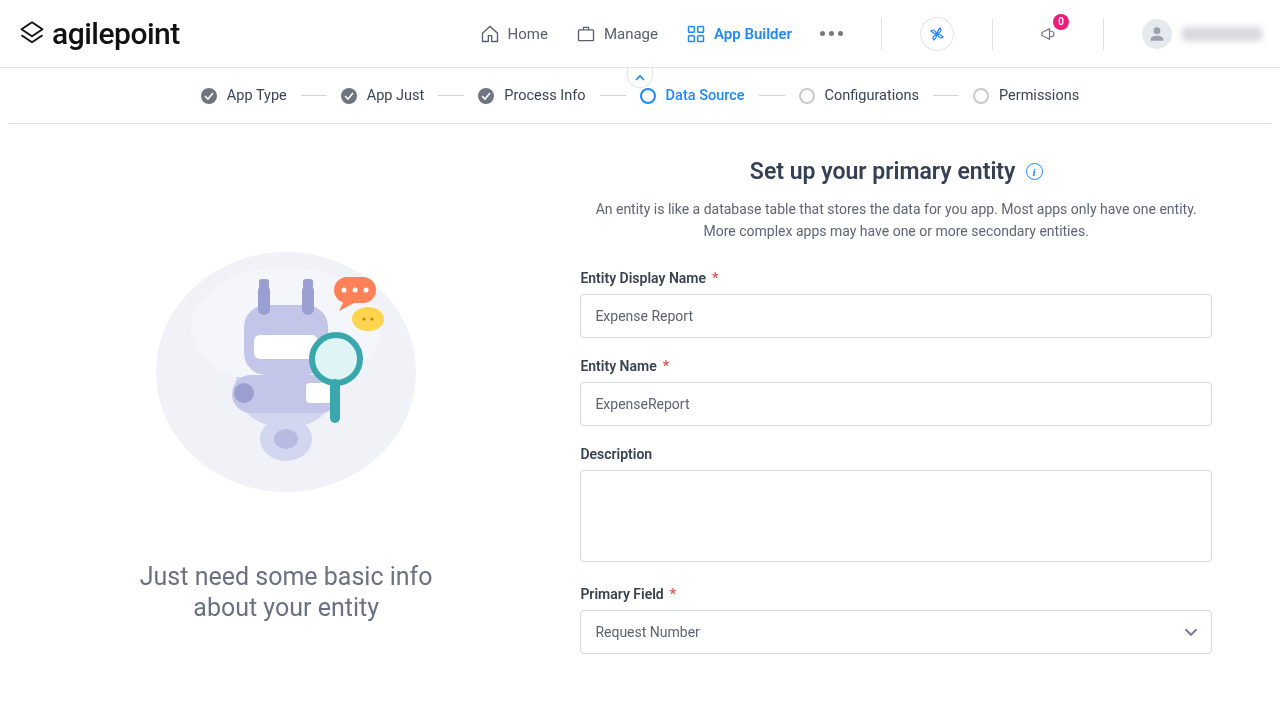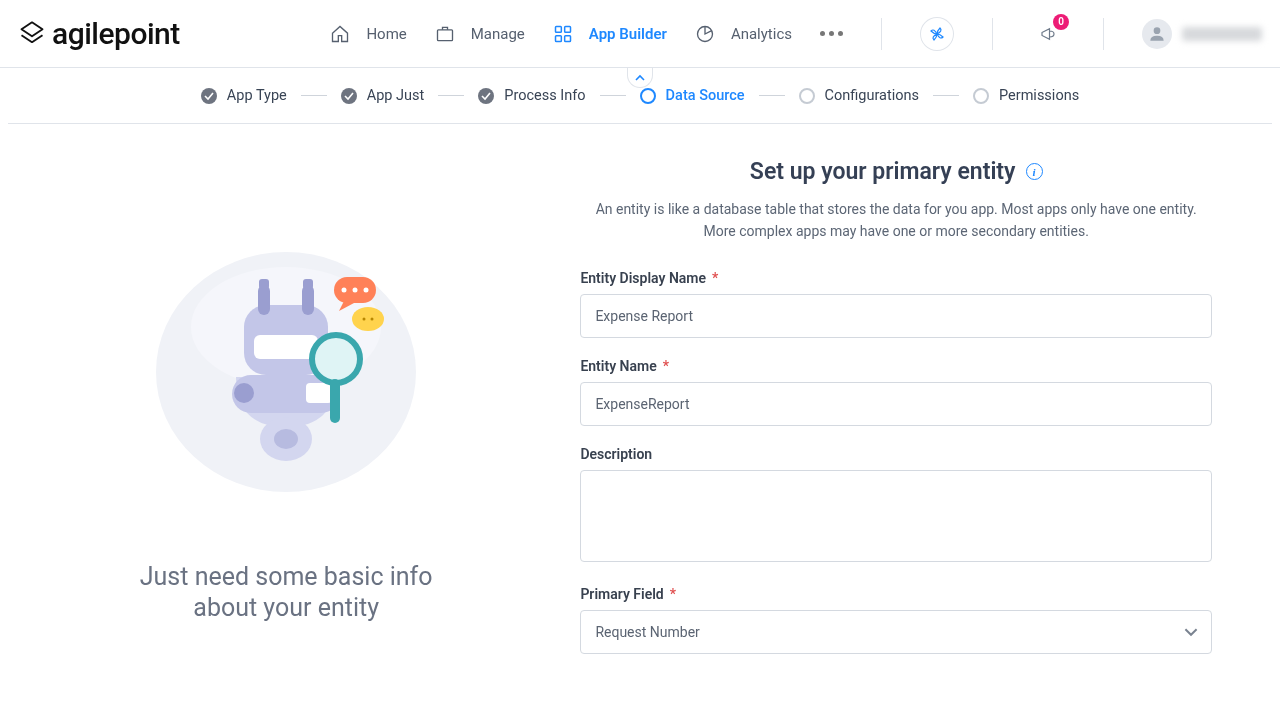--- a/index.html
+++ b/index.html
@@ -15,21 +15,21 @@
     --pink-dot:#ed1c76;
   }
   *{box-sizing:border-box;}
   body{margin:0;font-family:-apple-system,BlinkMacSystemFont,"Segoe UI",Roboto,Arial,sans-serif;background:#fff;color:var(--text);}
 
   
   .header{height:68px;border-bottom:1px solid var(--line);display:flex;align-items:center;padding:0 18px;}
   .logo{display:flex;align-items:center;gap:6px;font-size:30px;font-weight:500;letter-spacing:-0.5px;color:#111;}
   .logo svg{width:28px;height:28px;}
   .nav{margin-left:auto;display:flex;align-items:center;gap:28px;}
-  .nav-item{display:flex;align-items:center;gap:16px;font-size:15px;color:#56606f;cursor:pointer;height:68px;}
+  .nav-item{display:flex;align-items:center;gap:8px;font-size:15px;color:#56606f;cursor:pointer;height:68px;}
   .nav-item.active{color:var(--blue);font-weight:600;}
   .nav-item svg{width:20px;height:20px;}
   .nav-more{display:flex;gap:4px;cursor:pointer;}
   .nav-more span{width:5px;height:5px;border-radius:50%;background:#777;}
   .divider-v{width:1px;height:32px;background:var(--line);margin:0 10px;}
   .circle-icon{width:34px;height:34px;border-radius:50%;display:flex;align-items:center;justify-content:center;box-shadow:0 0 0 1px var(--line) inset;cursor:pointer;position:relative;}
   .circle-icon svg{width:18px;height:18px;}
   .badge{position:absolute;top:-3px;right:-4px;background:var(--pink-dot);color:#fff;font-size:10px;min-width:16px;height:16px;border-radius:8px;display:flex;align-items:center;justify-content:center;font-weight:600;}
   .user{display:flex;align-items:center;gap:10px;cursor:pointer;}
   .avatar{width:30px;height:30px;border-radius:50%;background:#e6e9ee;display:flex;align-items:center;justify-content:center;color:#9aa3af;}
@@ -105,27 +105,20 @@
     </div>
     <div class="nav-item active">
       <svg viewBox="0 0 24 24">
           <rect x="3" y="3" width="7" height="7" rx="1" fill="none" stroke="#1e88ff" stroke-width="1.8"></rect>
           <rect x="14" y="3" width="7" height="7" rx="1" fill="none" stroke="#1e88ff" stroke-width="1.8"></rect>
           <rect x="3" y="14" width="7" height="7" rx="1" fill="none" stroke="#1e88ff" stroke-width="1.8"></rect>
           <rect x="14" y="14" width="7" height="7" rx="1" fill="none" stroke="#1e88ff" stroke-width="1.8"></rect>
         </svg>
       <span>App Builder</span>
     </div>
-    <div class="nav-item">
-      <svg viewBox="0 0 24 24">
-          <circle cx="12" cy="12" r="9" fill="none" stroke="#56606f" stroke-width="1.6"></circle>
-          <path d="M12 3 V12 L20 8" fill="none" stroke="#56606f" stroke-width="1.6"></path>
-        </svg>
-      <span>Analytics</span>
-    </div>
     <div class="nav-more">
         <span></span>
         <span></span>
         <span></span>
       </div>
 
     <div class="divider-v"></div>
     <div class="circle-icon">
       <svg viewBox="0 0 24 24">
           <g fill="none" stroke="#1e88ff" stroke-width="1.6">

